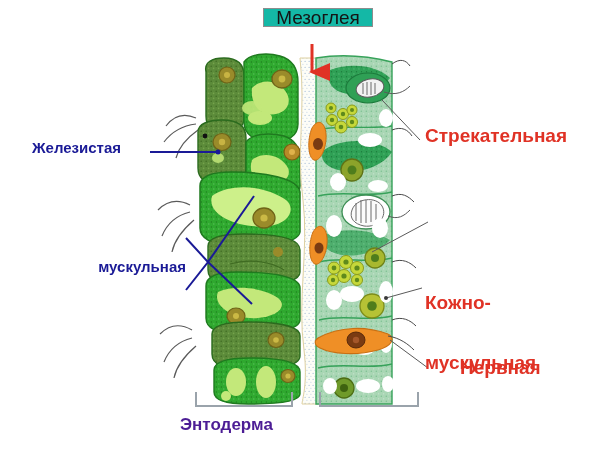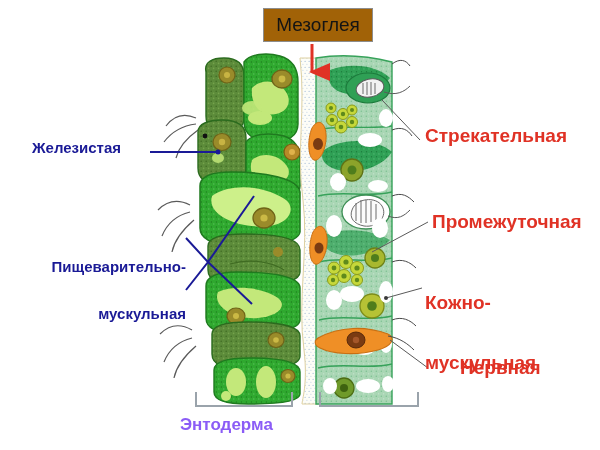--- a/index.html
+++ b/index.html
@@ -15,23 +15,23 @@
     overflow: hidden;
     font-family: "Liberation Sans", sans-serif;
   }
 
   
   .title-box {
     position: absolute;
     left: 263px;
     top: 8px;
     width: 110px;
-    height: 34px;
+    height: 19px;
     border: 1px solid #8d8d8d;
-    background: #a16207;
+    background: #14b8a6;
     box-sizing: border-box;
     display: flex;
     align-items: center;
     justify-content: center;
   }
   .title-box span {
     font-size: 19px;
     color: #141414;
     letter-spacing: 0px;
     white-space: nowrap;
@@ -55,21 +55,21 @@
   .label.bottom {
     font-size: 17px;
     font-weight: bold;
   }
   .lbl-zhelezistaya { left: 32px;  top: 140px; }
   .lbl-pisch        { left: 6px;   top: 227px; text-align: right; width: 180px;}
   .lbl-strek        { left: 425px; top: 126px; text-align: center; }
   .lbl-promezh      { left: 432px; top: 212px; }
   .lbl-kozhno       { left: 425px; top: 253px; }
   .lbl-nervnaya     { left: 432px; top: 358px; margin-left: 28px; }
-  .lbl-entoderma    { left: 180px; top: 416px; color:#8b5cf6; }
+  .lbl-entoderma    { left: 180px; top: 416px; color:#4c1d95; }
   .lbl-ektoderma    { left: 308px; top: 416px; color:#e03225; }
 
   
   svg.art {
     position: absolute;
     left: 0;
     top: 0;
     width: 600px;
     height: 450px;
   }
@@ -332,27 +332,25 @@
     <path d="M320,392 L320,406 L418,406 L418,392" fill="none" stroke="#9aa3ab" stroke-width="2"></path>
   </svg>
 
   <div class="title-box">
     <span>Мезоглея</span>
   </div>
 
   <div class="label blue lbl-zhelezistaya">Железистая</div>
 
   <div class="label blue lbl-pisch">
-    <div>Пищеварительно-</div>
     <div>мускульная</div>
   </div>
 
   <div class="label red lbl-strek">Стрекательная</div>
 
-  <div class="label red lbl-promezh">Промежуточная</div>
 
   <div class="label red lbl-kozhno">
     <div>Кожно-</div>
     <div>мускульная</div>
   </div>
 
   <div class="label red lbl-nervnaya">Нервная</div>
 
   <div class="label bottom lbl-entoderma">Энтодерма</div>
 

